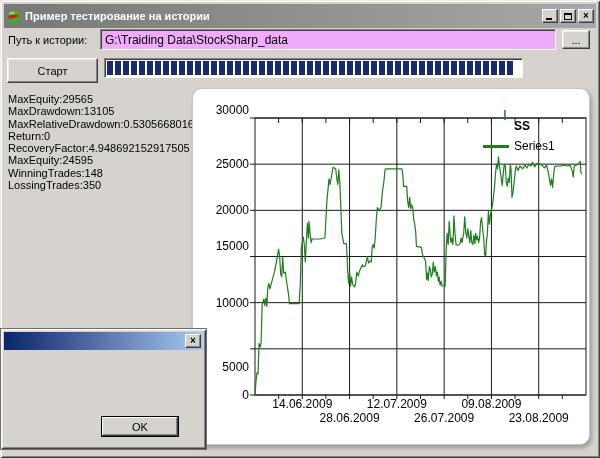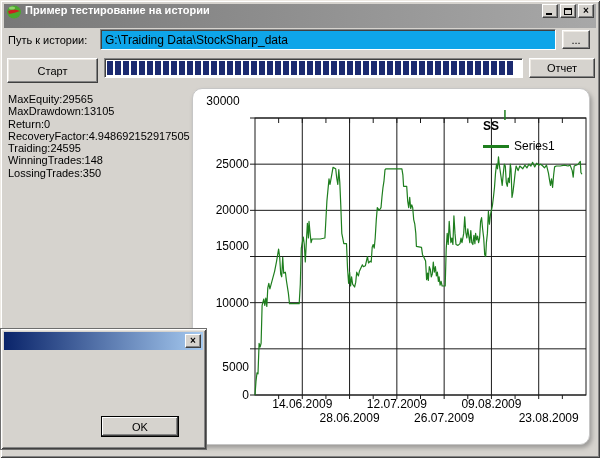--- a/index.html
+++ b/index.html
@@ -5,36 +5,36 @@
   html,body{margin:0;padding:0;background:#c0c0c0;}
   .window{
     position:relative;width:600px;height:458px;background:#d6d3ce;overflow:hidden;
     font-family:"Liberation Sans",sans-serif;color:#000;
     box-shadow:inset 1px 1px 0 #eeeae4, inset -1px -1px 0 #404040,
                inset 2px 2px 0 #fff, inset -2px -2px 0 #848484;
   }
   .titlebar{
     position:absolute;left:4px;top:4px;right:4px;height:24px;
     background:linear-gradient(to right,#787878,#a8a8a8);
-    display:flex;padding:0 2px;box-sizing:border-box;
+    display:flex;align-items:center;padding:0 2px;box-sizing:border-box;
   }
   .titlebar .title{color:#fff;font-weight:bold;font-size:11px;margin-left:3px;white-space:nowrap;flex:1;}
   .tb-btn{
     width:16px;height:14px;background:#d6d3ce;margin-left:2px;position:relative;
     border:1px solid;border-color:#fff #404040 #404040 #fff;
     box-shadow:inset -1px -1px 0 #848484;box-sizing:border-box;
     display:flex;align-items:center;justify-content:center;
     font-size:10px;font-weight:bold;line-height:10px;color:#000;
   }
   .glyph-min{position:absolute;left:3px;bottom:2px;width:6px;height:2px;background:#000;}
   .glyph-max{width:8px;height:7px;border:1px solid #000;border-top-width:2px;box-sizing:border-box;}
   .app-icon{width:16px;height:15px;display:block;}
   .label{font-size:11px;position:absolute;white-space:nowrap;}
   .field{
-    position:absolute;background:#0ea5e9;border:1px solid;border-color:#848484 #fff #fff #848484;
+    position:absolute;background:#f0abfc;border:1px solid;border-color:#848484 #fff #fff #848484;
     box-shadow:inset 1px 1px 0 #404040;box-sizing:border-box;
     font-family:"Liberation Sans",sans-serif;font-size:12px;padding:1px 4px;
   }
   .btn95{
     position:absolute;background:#d6d3ce;
     border:1px solid;border-color:#fff #404040 #404040 #fff;
     box-shadow:inset -1px -1px 0 #848484, inset 1px 1px 0 #eeeae4;
     font-family:"Liberation Sans",sans-serif;font-size:11px;color:#000;
     text-align:center;box-sizing:border-box;padding:0;
   }
@@ -48,21 +48,21 @@
     background:repeating-linear-gradient(to right,#1b2a70 0px,#1b2a70 6px,#fff 6px,#fff 8px);
   }
   .stats{position:absolute;left:8px;top:93px;z-index:1;font-size:11px;line-height:12.3px;white-space:nowrap;}
   .chart-panel{
     position:absolute;left:192px;top:88px;width:398px;height:357px;z-index:2;
     background:#fff;border:1px solid #c6c6c6;border-radius:10px;
     box-shadow:2px 3px 4px rgba(110,110,110,0.55);box-sizing:border-box;
   }
   .ylabel{position:absolute;left:4px;width:52px;text-align:right;font-size:12px;}
   .xlabel{position:absolute;width:80px;text-align:center;font-size:12px;white-space:nowrap;}
-  .legend{position:absolute;left:290px;top:30px;width:78px;z-index:3;}
+  .legend{position:absolute;left:290px;top:30px;width:78px;text-align:center;z-index:3;}
   .legend-title{font-size:12px;font-weight:bold;}
   .legend-item{display:flex;align-items:center;justify-content:flex-start;margin-top:6px;font-size:12px;}
   .legend-line{display:inline-block;width:26px;height:3px;margin-right:5px;background:#1e7e1e;}
   .dialog{
     position:absolute;left:0;top:328px;width:207px;height:122px;z-index:10;background:#d6d3ce;
     border:1px solid #6e6e6e;box-sizing:border-box;
     box-shadow:inset 1px 1px 0 #fff, inset -1px -1px 0 #404040, inset 2px 2px 0 #e8e5e0, inset -2px -2px 0 #848484;
   }
   .dialog-titlebar{
     position:absolute;left:3px;top:3px;right:3px;height:18px;
@@ -107,28 +107,28 @@
   </div>
 
   <span class="label" style="left:8px;top:34px;">Путь к истории:</span>
   <input class="field" style="left: 100px; top: 29px; width: 456px; height: 21px;" value="G:\Traiding Data\StockSharp_data">
   <button class="btn95" style="left:562px;top:30px;width:28px;height:19px;">...</button>
 
   <button class="btn95" style="left:7px;top:58px;width:91px;height:25px;">Старт</button>
   <div class="progress">
     <div class="progress-fill" style="width: calc(100% - 6px);"></div>
   </div>
-  <button class="btn95" style="left:529px;top:58px;width:66px;height:20px;">Отчет</button>
 
   <div class="stats">
       <div>MaxEquity:29565</div>
       <div>MaxDrawdown:13105</div>
+      <div>MaxRelativeDrawdown:0.5305668016</div>
       <div>Return:0</div>
       <div>RecoveryFactor:4.948692152917505</div>
-      <div>Traiding:24595</div>
+      <div>MaxEquity:24595</div>
       <div>WinningTrades:148</div>
       <div>LossingTrades:350</div>
     </div>
 
   <div class="chart-panel">
     <div class="legend">
       <div class="legend-title">SS</div>
       <div class="legend-item">
         <span class="legend-line" style="background: rgb(30, 126, 30);"></span>
         <span>Series1</span>
@@ -184,27 +184,27 @@
         <line x1="-5" x2="0" y1="0" y2="0" stroke="#1a1a1a"></line>
         <polyline points="0.0,277.0 1.0,263.1 2.0,254.8 3.0,255.8 4.1,225.3 5.1,229.0 6.1,225.3 7.1,187.4 8.8,181.0 9.8,187.4 10.8,180.1 11.8,188.4 12.8,169.9 13.8,165.3 14.9,170.8 16.9,163.4 19.6,153.3 21.6,143.1 23.6,131.1 24.7,139.4 25.7,156.0 26.7,158.8 27.7,139.4 28.7,155.1 30.4,154.2 31.4,162.5 33.4,175.4 34.5,185.6 44.2,185.6 45.3,166.2 46.3,130.2 48.3,119.1 49.3,126.5 50.3,144.0 51.3,124.6 52.4,105.3 53.4,120.0 54.0,103.4 55.1,115.4 56.1,124.6 57.1,121.0 65.2,121.0 69.9,120.0 71.9,83.1 74.0,60.9 75.0,66.5 77.0,55.4 78.0,49.4 80.7,50.8 81.7,60.0 82.8,66.5 83.8,51.7 84.8,64.6 85.8,87.7 86.8,115.4 88.8,125.6 91.5,125.6 92.5,149.6 93.6,165.3 94.6,154.2 95.6,168.0 96.6,158.8 97.6,166.2 99.6,169.0 100.7,164.4 101.7,154.2 103.4,157.9 104.4,153.3 107.4,146.8 108.4,148.7 110.4,147.7 112.5,138.5 113.5,145.0 115.2,143.1 116.2,144.0 117.2,129.3 118.2,126.5 119.2,130.2 120.2,120.0 121.3,101.6 122.3,89.6 124.3,92.3 126.0,89.6 127.0,78.5 128.0,69.3 129.0,62.8 130.0,51.7 131.0,50.8 146.9,50.8 147.9,57.2 148.6,68.3 151.7,68.3 152.7,83.1 153.7,89.6 154.7,79.4 155.7,90.5 156.7,86.8 157.7,89.6 158.7,101.6 159.8,106.2 160.8,115.4 161.4,128.3 166.5,129.3 167.5,136.7 168.5,138.5 170.6,143.1 171.6,161.6 172.6,155.1 173.3,162.5 174.3,148.7 175.3,151.4 176.3,158.8 177.3,156.0 178.3,144.0 179.3,154.2 180.4,148.7 181.4,157.9 182.4,154.2 183.4,163.4 184.1,158.8 185.1,167.1 186.1,163.4 187.1,168.0 190.2,168.0 191.2,131.1 192.2,115.4 193.2,126.5 194.2,103.4 195.2,117.3 195.9,124.6 196.9,120.0 197.9,126.5 198.9,97.9 200.0,115.4 201.0,126.5 203.0,127.4 205.0,125.6 206.0,120.0 207.0,124.6 208.7,115.4 209.7,98.8 210.8,114.5 211.8,120.0 212.8,110.8 213.8,118.2 214.8,124.6 215.8,112.6 216.8,124.6 217.9,126.5 218.9,117.3 219.9,125.6 220.6,115.4 221.6,121.9 222.6,118.2 223.6,124.6 224.6,120.0 225.6,103.4 226.6,99.7 227.6,110.8 228.7,120.0 229.7,136.7 230.7,138.5 231.4,124.6 232.4,115.4 233.4,93.3 234.4,106.2 235.4,96.9 236.4,92.3 237.4,87.7 238.5,78.5 239.5,69.3 240.5,55.4 241.5,46.2 242.5,50.8 243.5,38.8 244.2,46.2 246.2,60.0 247.2,67.4 248.3,55.4 249.3,46.2 250.3,48.0 251.3,64.6 252.3,68.3 253.3,60.0 254.3,64.6 255.3,46.2 256.0,50.8 257.0,79.4 258.0,73.9 259.1,64.6 260.1,55.4 261.1,48.0 263.1,52.6 264.8,48.0 267.8,50.8 269.9,47.1 271.9,49.9 273.9,46.2 275.9,48.0 277.6,44.3 279.7,48.9 281.7,45.2 283.7,47.1 285.7,46.2 287.8,48.0 289.5,49.9 291.5,47.1 293.5,55.4 294.5,61.9 295.5,67.4 296.5,60.9 297.6,69.3 298.6,57.2 299.6,48.9 301.3,48.0 305.3,48.0 309.4,47.1 313.1,48.0 315.1,47.1 317.2,52.6 318.2,59.1 319.2,48.0 321.2,47.1 323.2,46.2 325.3,43.4 325.9,54.5 326.9,56.3" fill="none" stroke="#1e7e1e" stroke-width="1.2" stroke-linejoin="round"></polyline>
         <line x1="249.93877551020407" x2="249.93877551020407" y1="-8" y2="2" stroke="#1e7e1e" stroke-width="1.5"></line>
       </svg>
       <div class="ylabel" style="top: 299px;">0</div>
       <div class="ylabel" style="top: 251px; margin-top: 20px;">5000</div>
       <div class="ylabel" style="top: 206.667px;">10000</div>
       <div class="ylabel" style="top: 150px;">15000</div>
       <div class="ylabel" style="top: 114.333px;">20000</div>
       <div class="ylabel" style="top: 68.1667px;">25000</div>
-      <div class="ylabel" style="top: 5px; text-align: center;">30000</div>
+      <div class="ylabel" style="top: 14px;">30000</div>
       <div class="xlabel" style="left: 69.2857px; top: 308px;">14.06.2009</div>
       <div class="xlabel" style="left: 116.571px; top: 322px;">28.06.2009</div>
       <div class="xlabel" style="left: 163.857px; top: 308px;">12.07.2009</div>
       <div class="xlabel" style="left: 211.143px; top: 322px;">26.07.2009</div>
       <div class="xlabel" style="left: 258.429px; top: 308px;">09.08.2009</div>
-      <div class="xlabel" style="left: 305.714px; top: 322px; text-align: right;">23.08.2009</div>
+      <div class="xlabel" style="left: 305.714px; top: 322px;">23.08.2009</div>
     </div>
 
   <div class="dialog">
     <div class="dialog-titlebar">
       <span class="tb-btn">
           <span>×</span>
         </span>
     </div>
     <div class="dialog-footer">
       <button class="ok-btn">OK</button>

